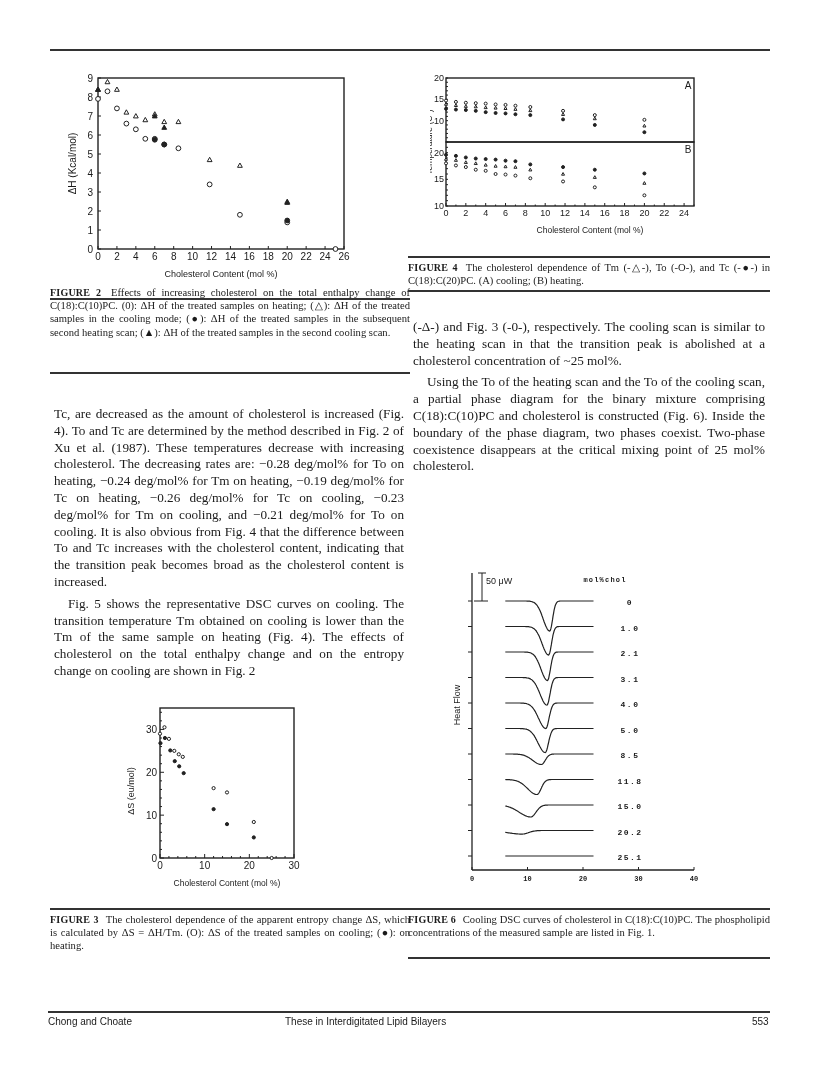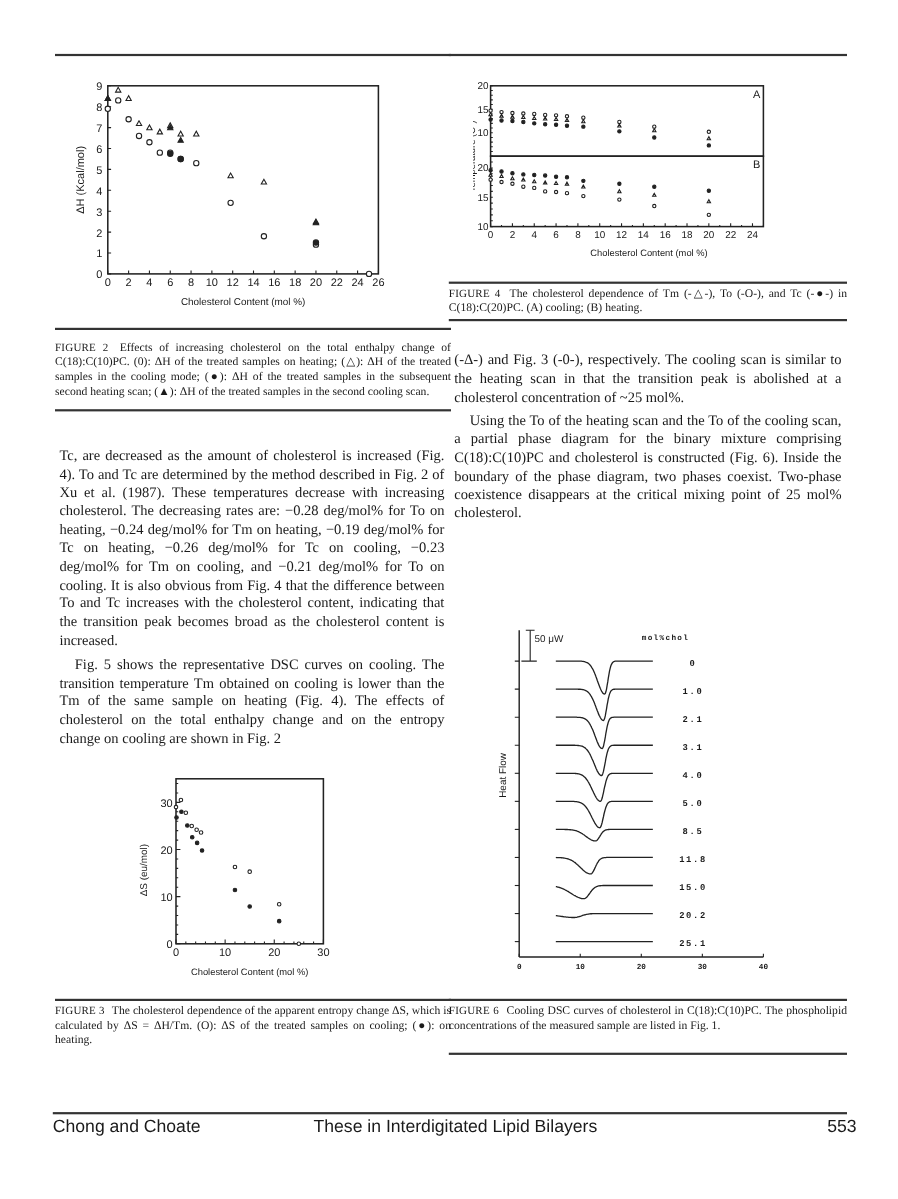--- a/index.html
+++ b/index.html
@@ -2,25 +2,25 @@
 <html><head>
 <meta charset="utf-8">
 <style>
   html, body { margin: 0; padding: 0; background: #ffffff; }
   body { width: 816px; height: 1090px; position: relative; overflow: hidden;
          font-family: "Liberation Serif", serif; color: #1a1a1a; }
   .abs { position: absolute; }
   .rule { position: absolute; height: 2px; background: #333; }
   .rule-thin { position: absolute; height: 1px; background: #444; }
   .caption { position: absolute; font-size: 10.6px; line-height: 13.2px; text-align: justify; }
-  .caption .fig { font-variant: small-caps; font-size: 10px; letter-spacing: 0.2px; margin-right: 4px; }
+  .caption .fig { font-variant: small-caps; font-size: 10px; letter-spacing: 0.2px; margin-right: 4px; font-weight: bold; }
   .body-text { position: absolute; font-size: 13.2px; line-height: 16.8px; text-align: justify; }
   .body-text p { margin: 5px; }
   .body-text p.indent { text-indent: 14px; }
-  .footer { position: absolute; font-family: "Liberation Sans", sans-serif; font-size: 16px; }
+  .footer { position: absolute; font-family: "Liberation Sans", sans-serif; font-size: 10px; }
   svg text { font-family: "Liberation Sans", sans-serif; fill: #1a1a1a; }
   .mono { font-family: "Liberation Mono", monospace; }
 </style>
 </head>
 <body>
 
 <div class="rule" style="left:50px; top:49px; width:360px;"></div>
 <div class="rule" style="left:408px; top:49px; width:362px;"></div>
 
 <svg class="abs" id="fig2" style="left:50px; top:60px;" width="360" height="225">
@@ -102,21 +102,21 @@
     <polygon points="237.23076923076925,139.1 234.83076923076925,143.42 239.63076923076926,143.42" fill="#fff" stroke="#222" stroke-width="1"></polygon>
     <circle cx="104.76923076923077" cy="79.75000000000001" r="2.4" fill="#222" stroke="#222" stroke-width="1"></circle>
     <circle cx="114.23076923076923" cy="84.49999999999999" r="2.4" fill="#222" stroke="#222" stroke-width="1"></circle>
     <circle cx="237.23076923076925" cy="160.5" r="2.4" fill="#222" stroke="#222" stroke-width="1"></circle>
     <polygon points="48,27.000000000000007 45.6,31.320000000000007 50.4,31.320000000000007" fill="#222" stroke="#222" stroke-width="1"></polygon>
     <polygon points="104.76923076923077,53.6 102.36923076923077,57.92 107.16923076923078,57.92" fill="#222" stroke="#222" stroke-width="1"></polygon>
     <polygon points="114.23076923076923,64.99999999999999 111.83076923076922,69.32 116.63076923076923,69.32" fill="#222" stroke="#222" stroke-width="1"></polygon>
     <polygon points="237.23076923076925,140.04999999999998 234.83076923076925,144.36999999999998 239.63076923076926,144.36999999999998" fill="#222" stroke="#222" stroke-width="1"></polygon>
   </svg>
 <div class="rule" style="left:50px; top:298px; width:360px;"></div>
-<div class="caption" style="left:50px; top:310px; width:360px;">
+<div class="caption" style="left:50px; top:286px; width:360px;">
   <span class="fig">FIGURE 2</span>
   <span>Effects of increasing cholesterol on the total enthalpy change of C(18):C(10)PC. (0): ΔH of the treated samples on heating; (△): ΔH of the treated samples in the cooling mode; (●): ΔH of the treated samples in the subsequent second heating scan; (▲): ΔH of the treated samples in the second cooling scan.</span>
 </div>
 <div class="rule" style="left:50px; top:372px; width:360px;"></div>
 
 <svg class="abs" id="fig4" style="left:430px; top:70px;" width="290" height="175">
     <rect x="16" y="8" width="248" height="64" fill="none" stroke="#222" stroke-width="1.4"></rect>
     <text x="258" y="19" font-size="10" text-anchor="middle">A</text>
     <line x1="16" y1="72" x2="18" y2="72" stroke="#222"></line>
     <line x1="16" y1="67.73333333333333" x2="18" y2="67.73333333333333" stroke="#222"></line>

